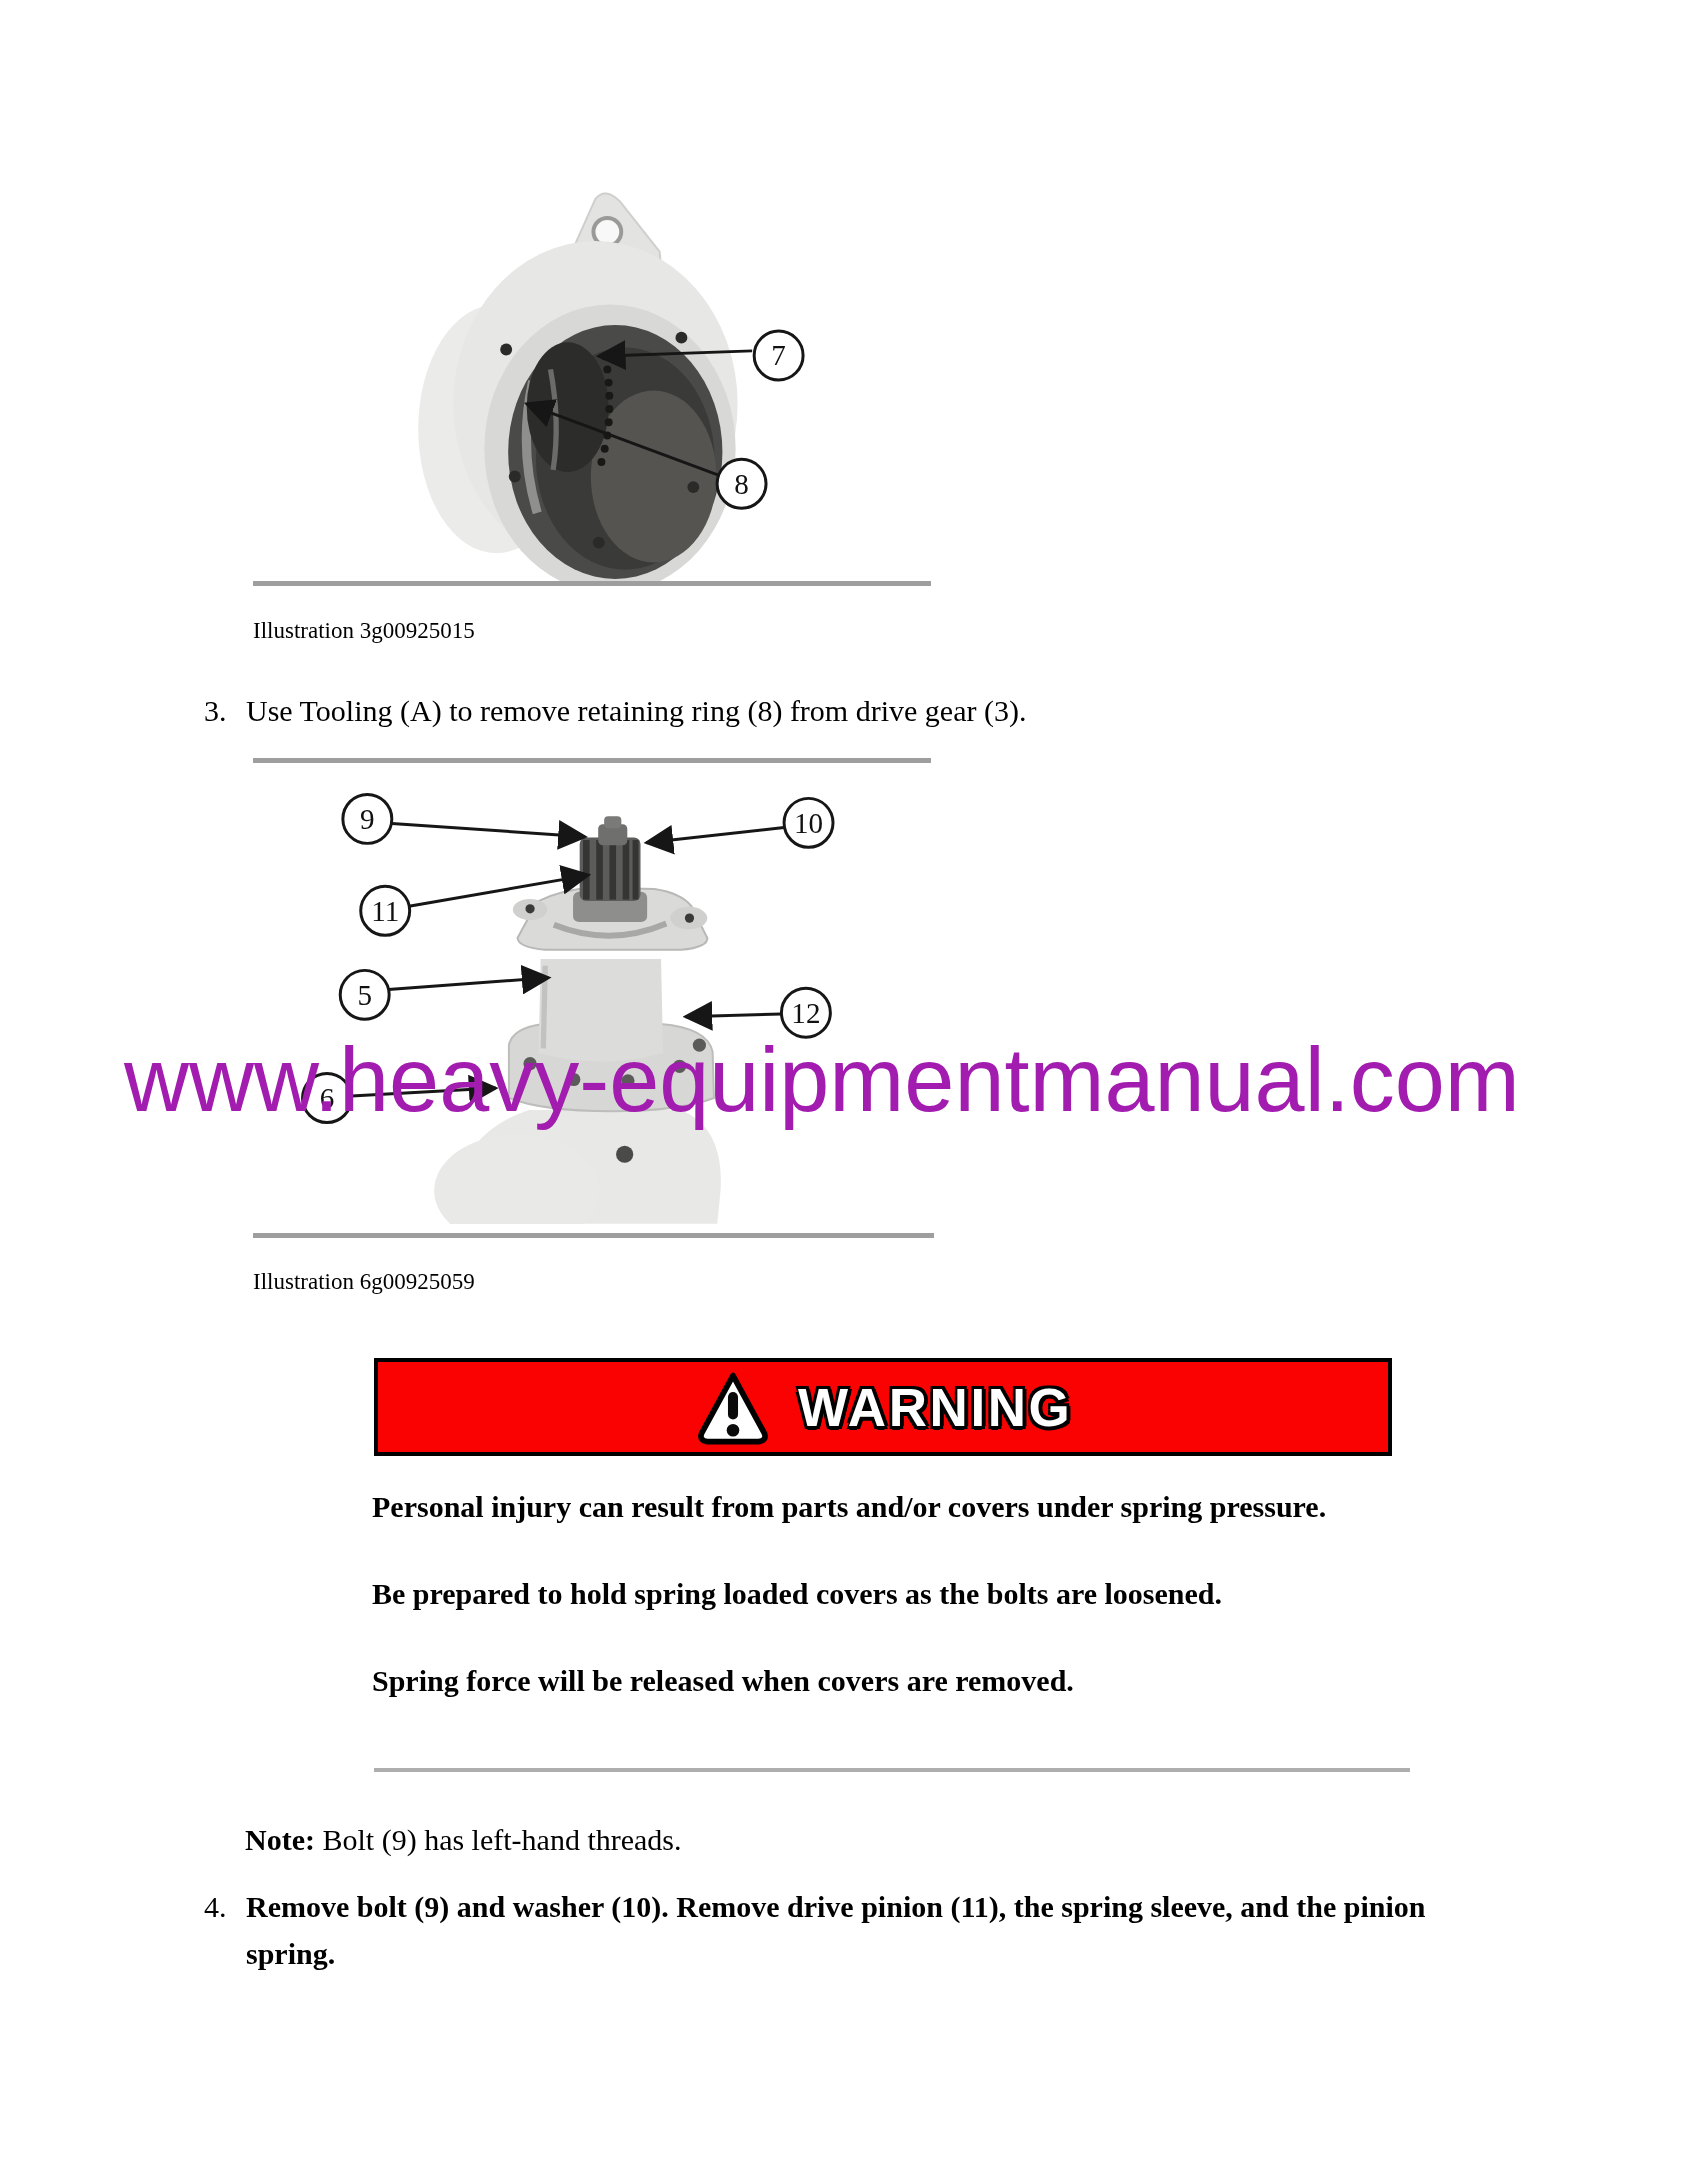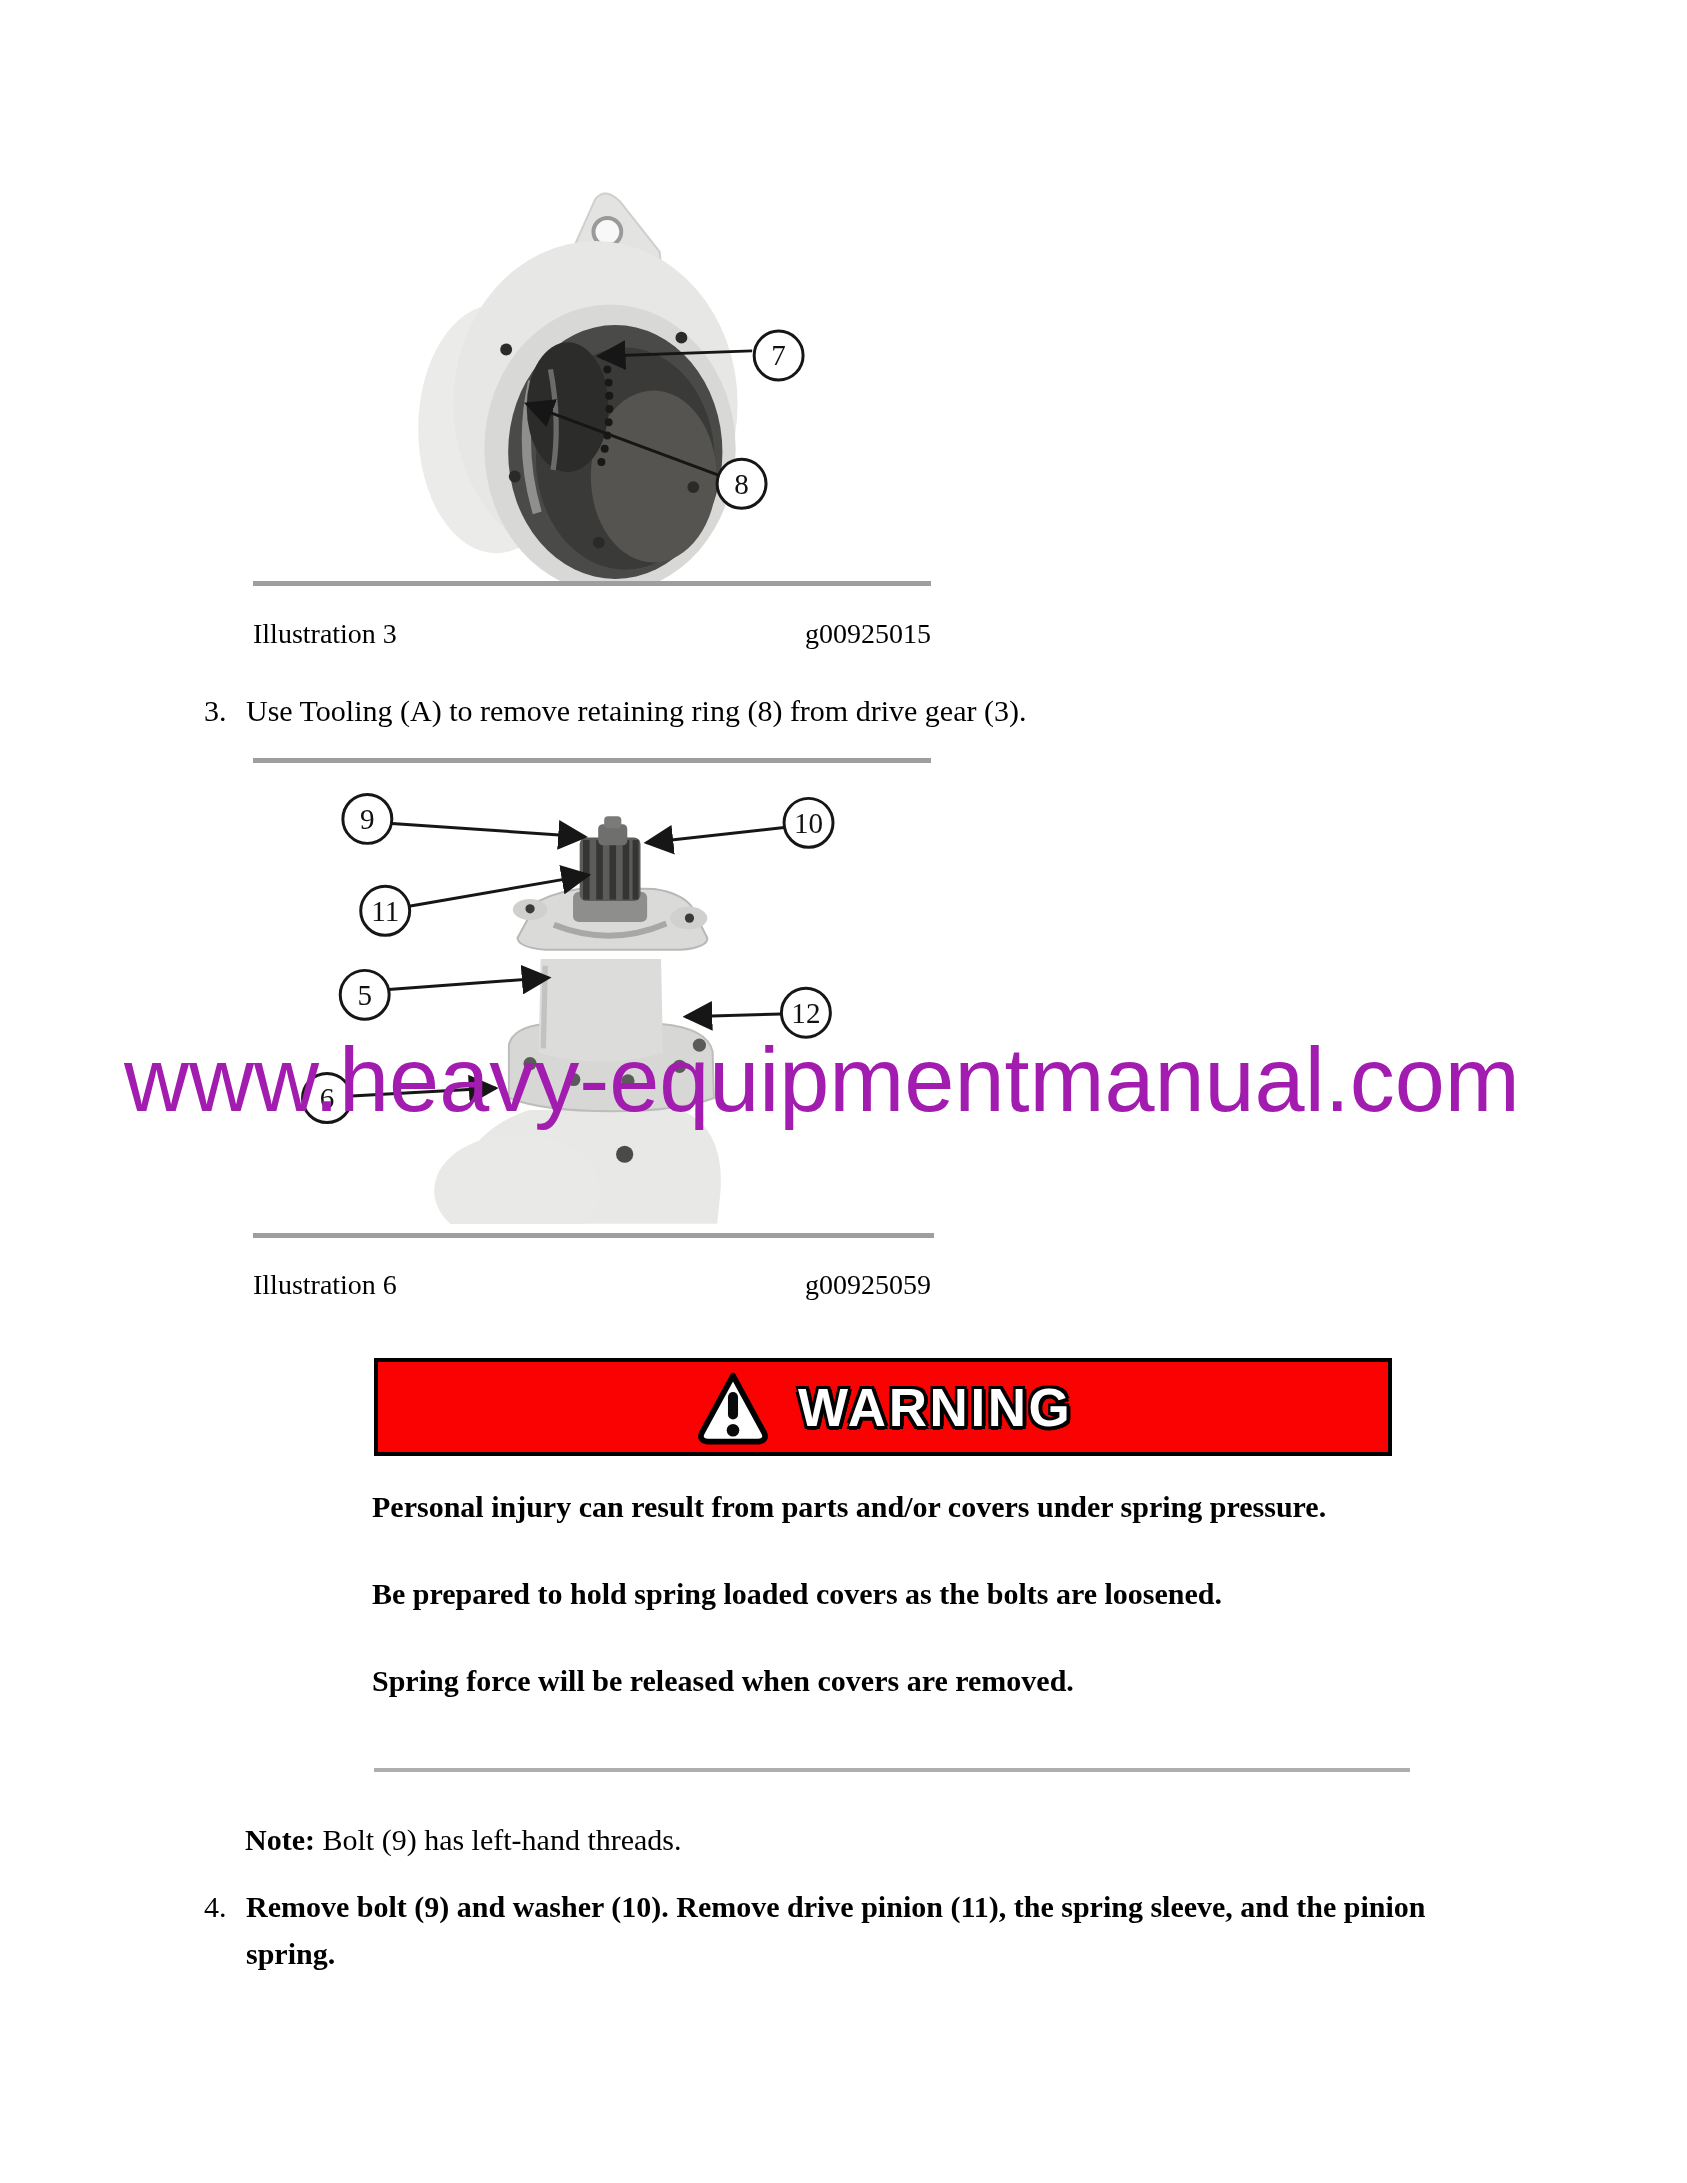--- a/index.html
+++ b/index.html
@@ -3,22 +3,22 @@
 <meta charset="utf-8">
 <style>
   html,body { margin:0; padding:0; background:#ffffff; }
   .page {
     position:relative; width:1687px; height:2183px; background:#ffffff;
     font-family:"Liberation Serif", serif; color:#000; overflow:hidden;
   }
   .rule { position:absolute; height:5.3px; background:#9e9e9e; }
   .caption-row {
     position:absolute; left:253px; width:678px;
-    display:flex; justify-content:space-between;
-    font-size:28px; color:#000;
+    display:flex; 
+    font-size:23px; color:#000;
   }
   .step { position:absolute; display:flex; font-size:30px; line-height:1.55; }
   .step-num { width:42px; flex:none; }
   .step-text { flex:1; }
   .figure { position:absolute; }
   .watermark {
     position:absolute; left:124px; top:1029px; z-index:40;
     font-family:"Liberation Sans", sans-serif; font-size:90px;
     color:#a21caf; white-space:nowrap; letter-spacing:0;
   }

